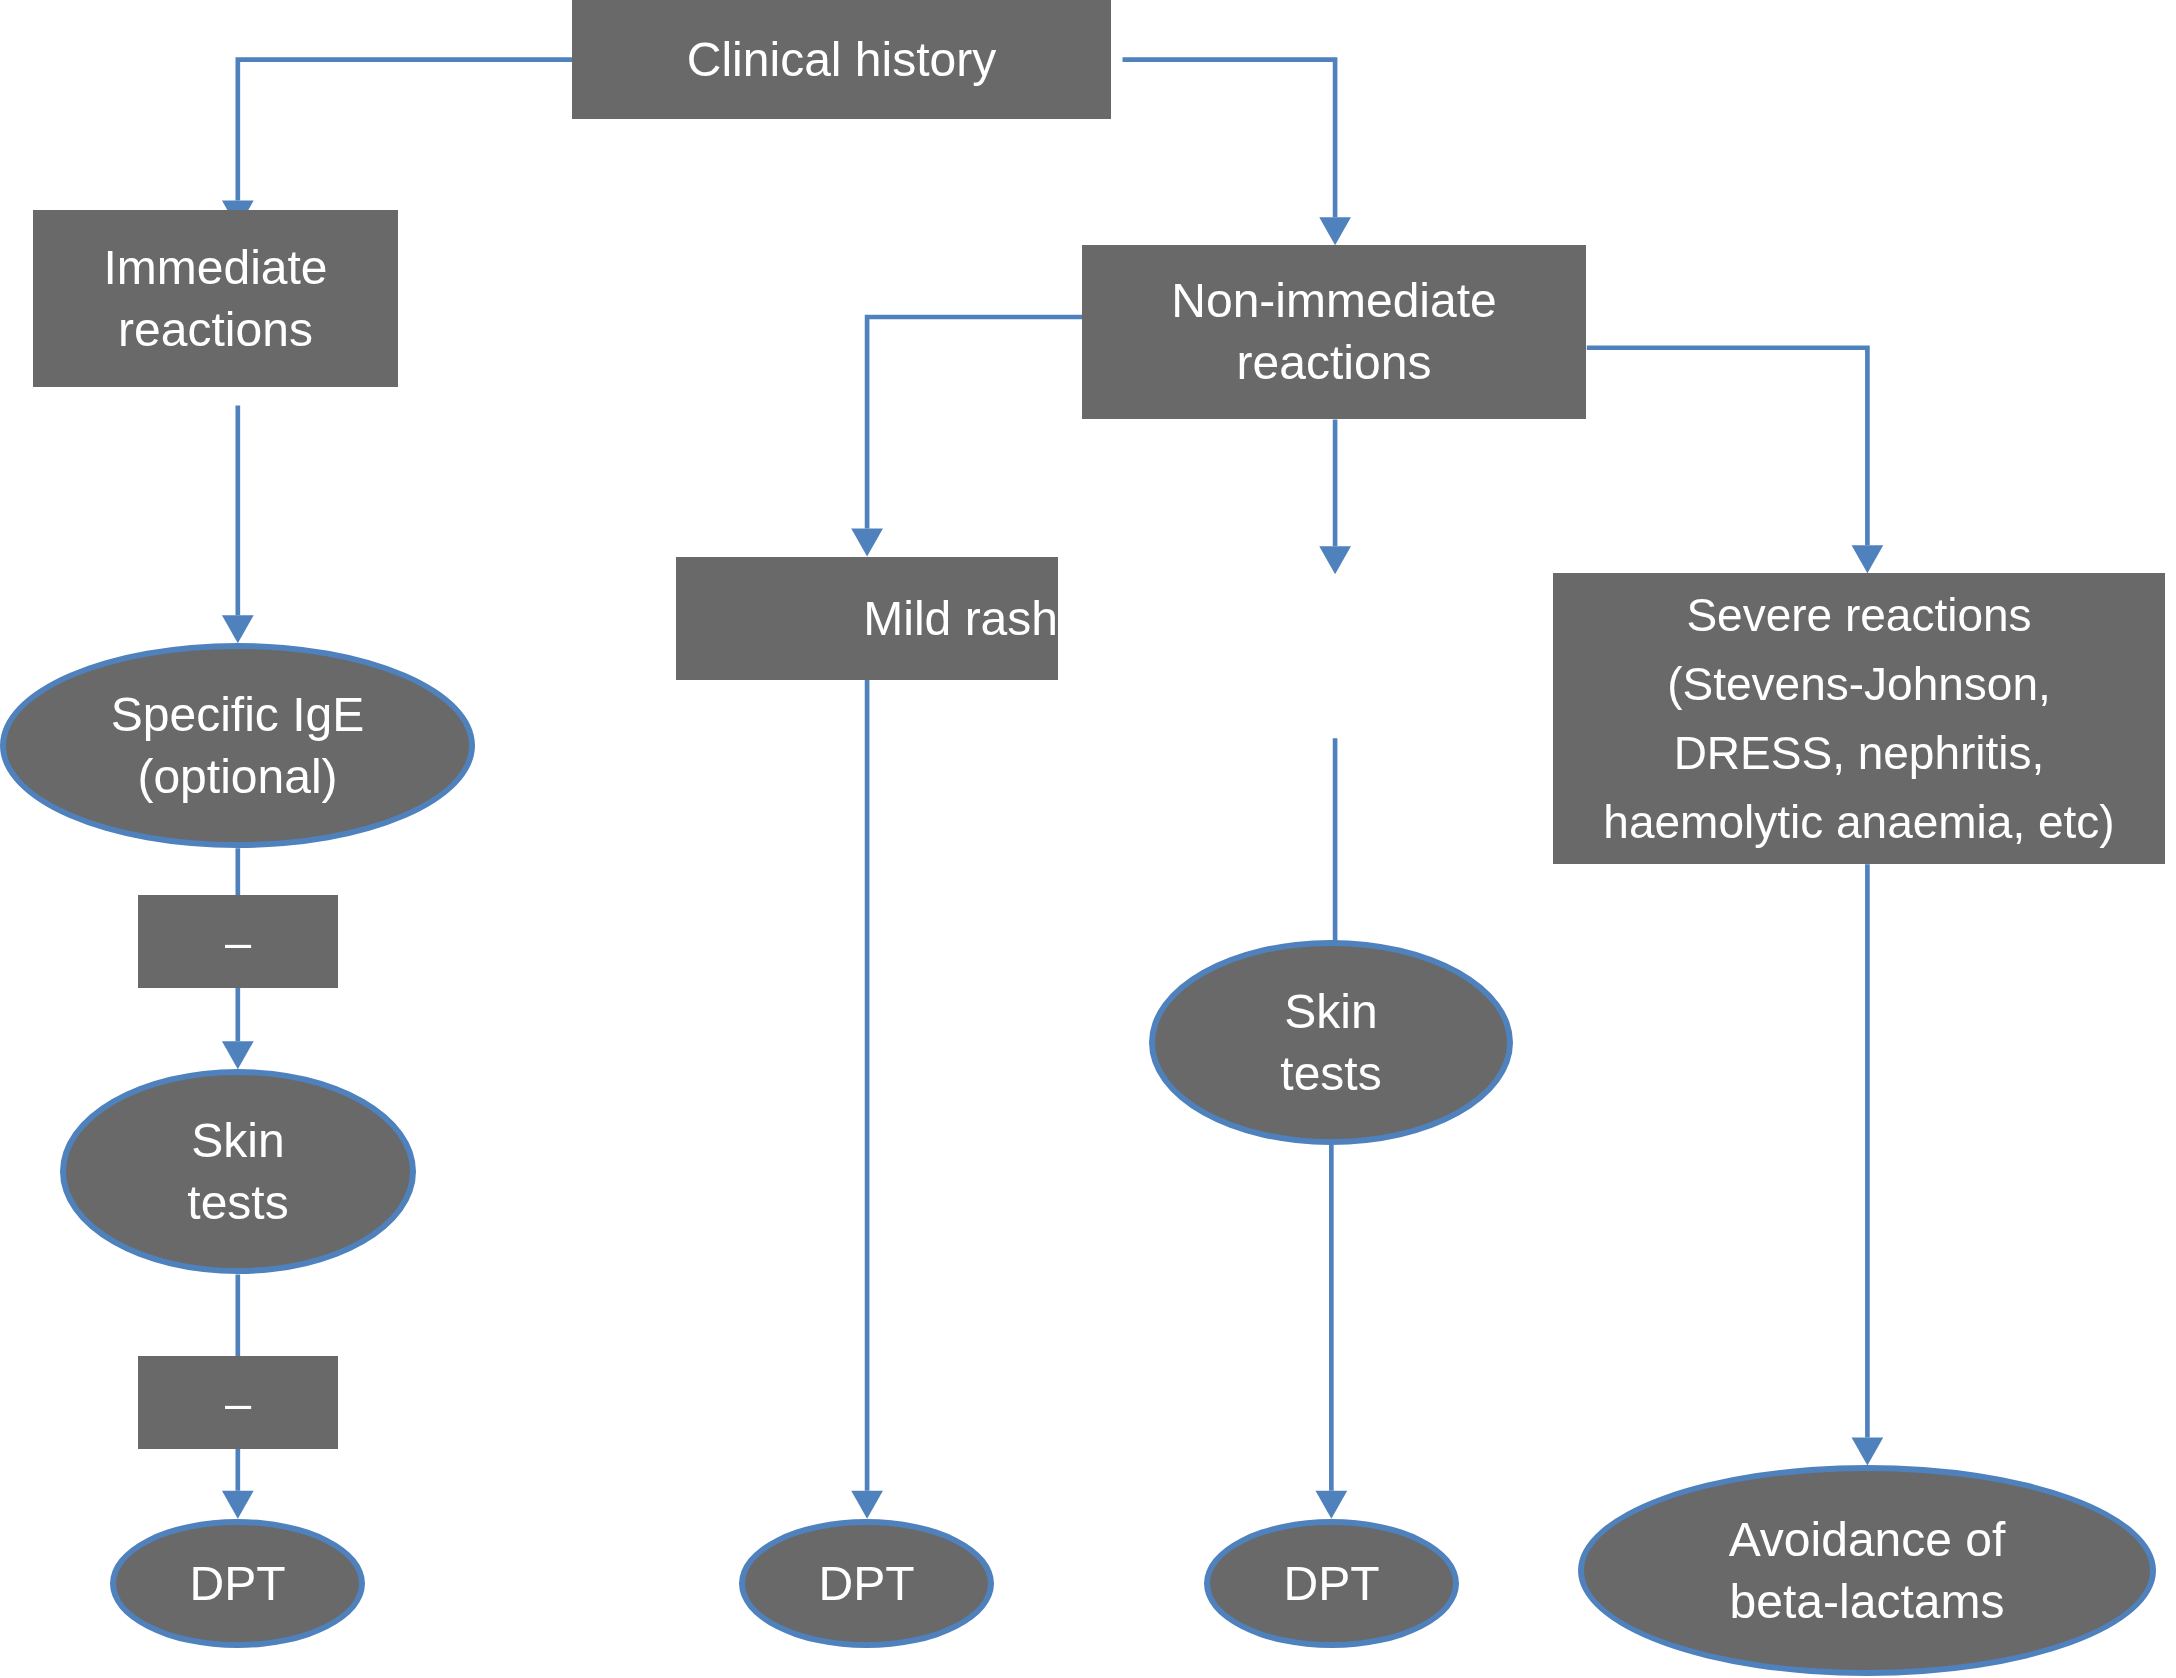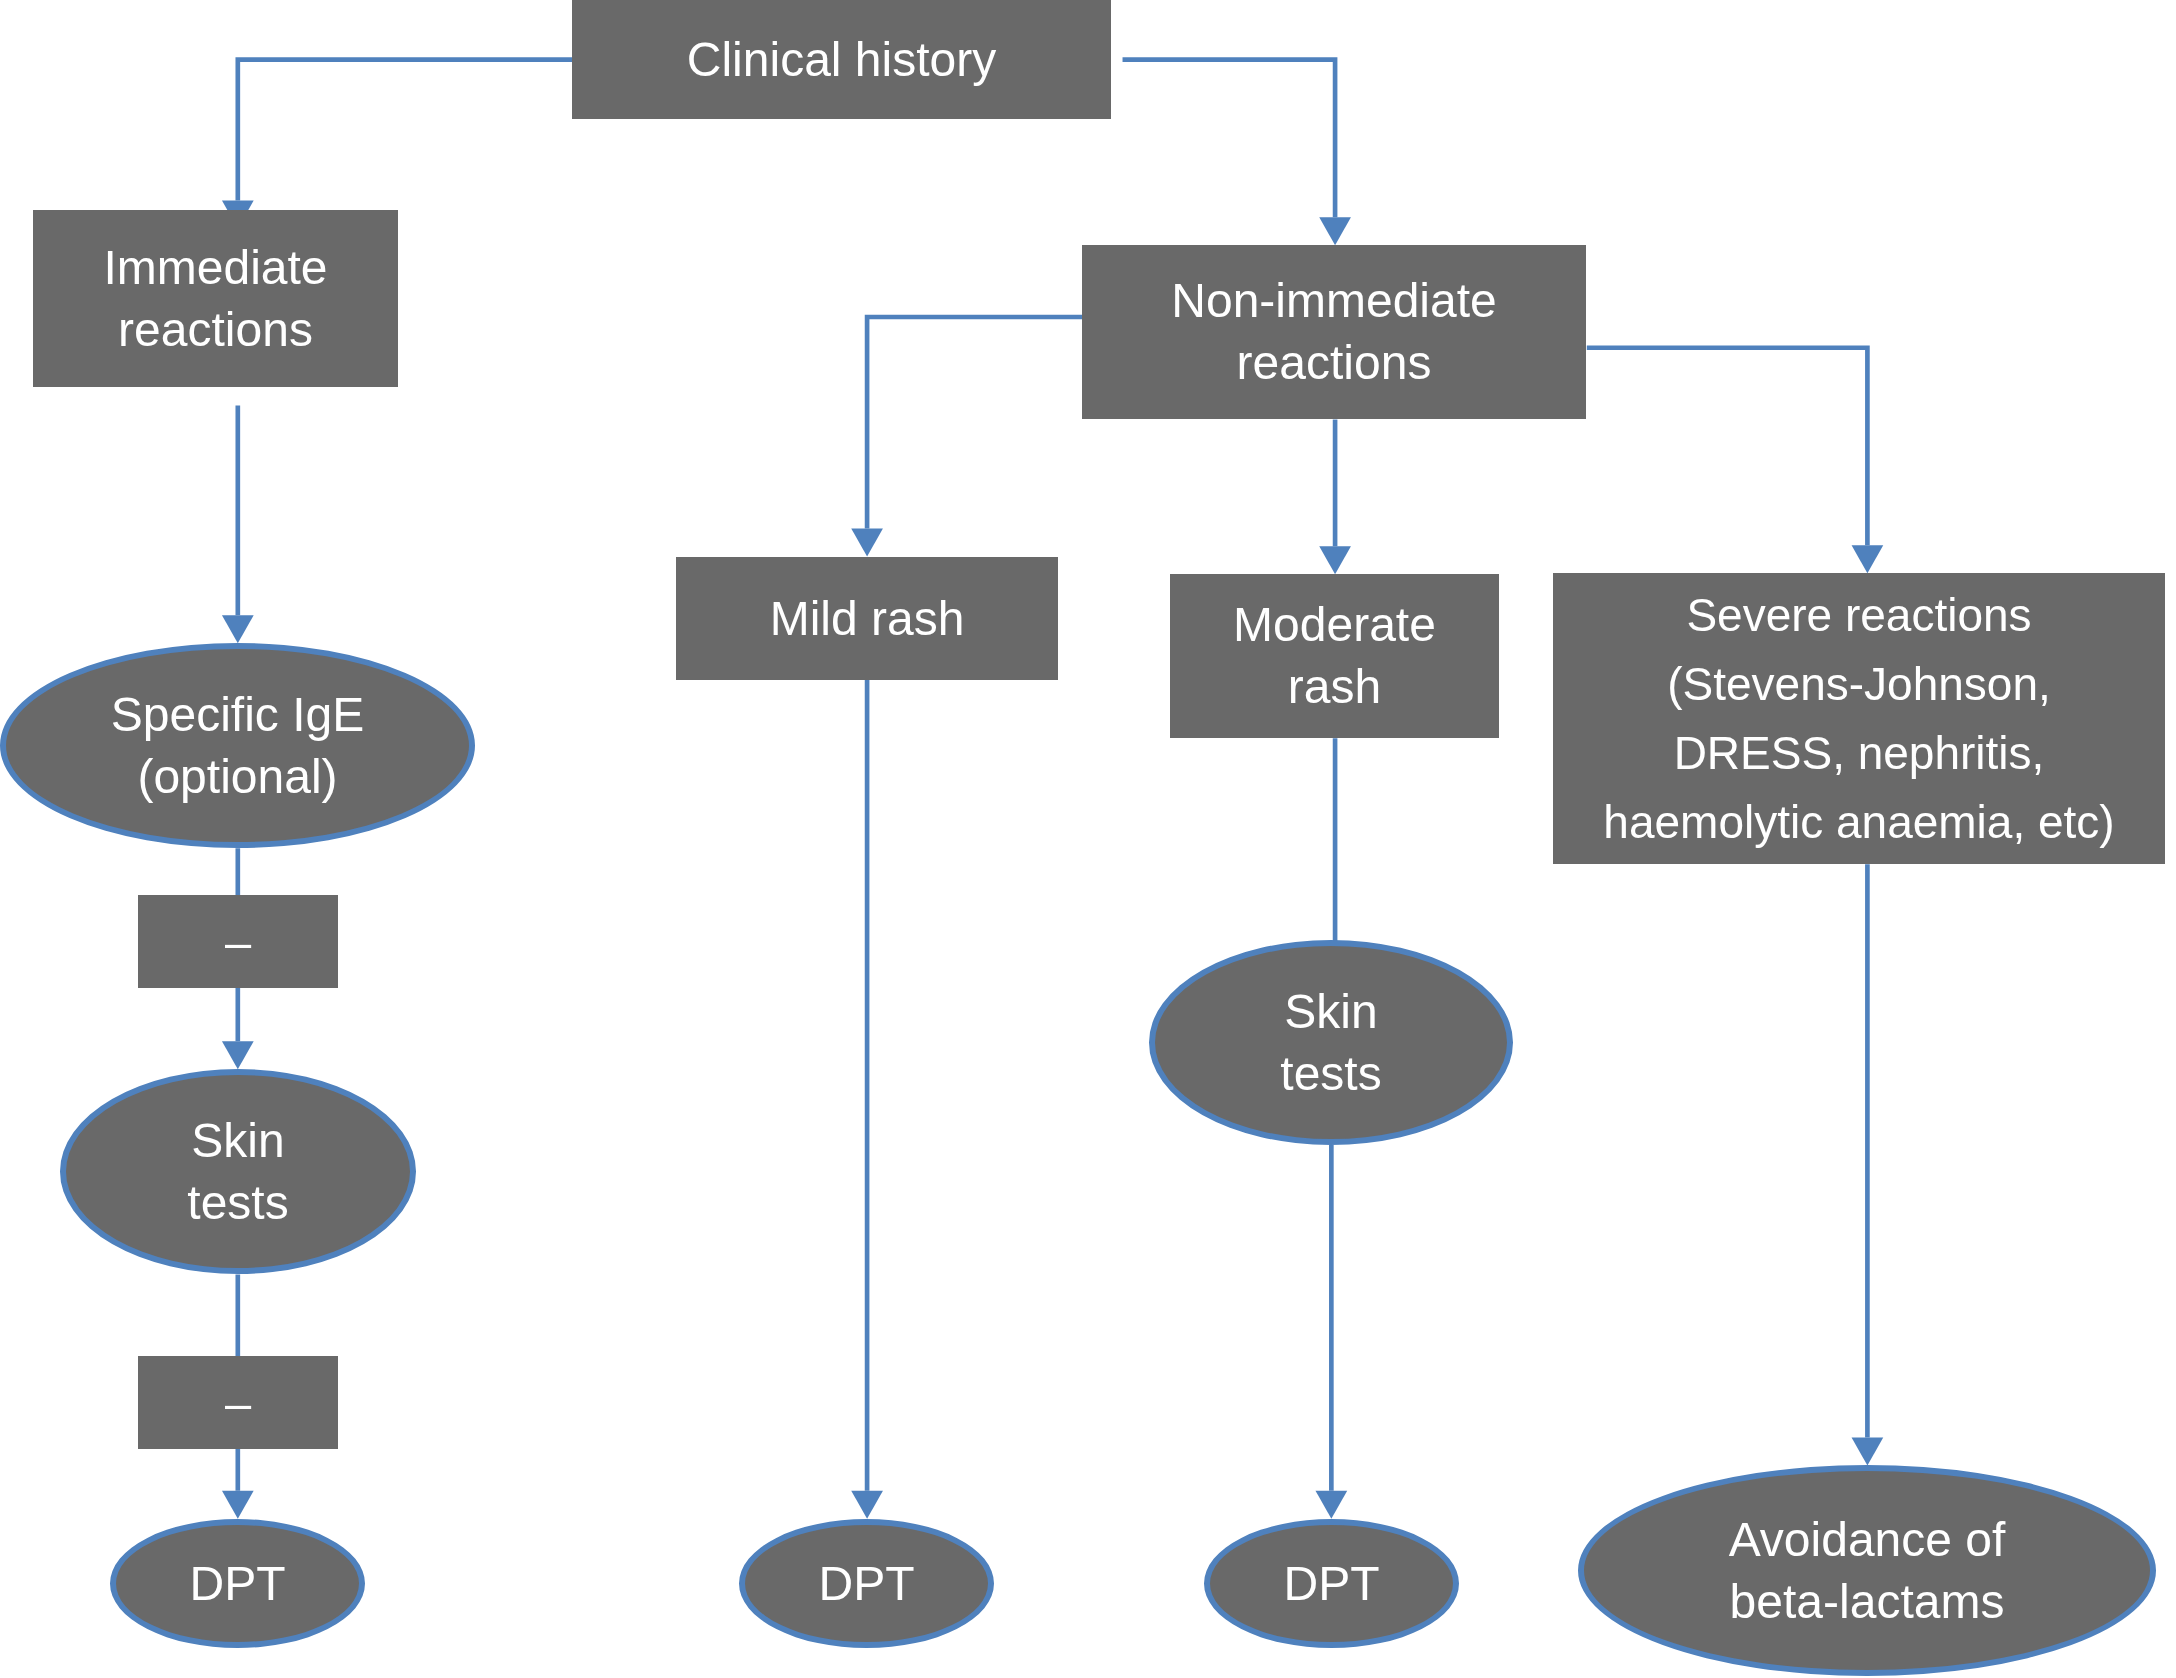--- a/index.html
+++ b/index.html
@@ -130,35 +130,32 @@
   </div>
 
   <div class="node rect minus" style="left:138px;top:1356px;width:200px;height:93px;">
     <span class="label">–</span>
   </div>
 
   <div class="node ellipse" style="left:110px;top:1519px;width:255px;height:129px;">
     <span class="label">DPT</span>
   </div>
 
-  <div class="node rect" style="left:676px;top:557px;width:382px;height:123px;">
+  <div class="node rect" style="left:676px;top:557px;width:382px;height:123px;justify-content:flex-end;">
     <span class="label">Mild rash</span>
   </div>
 
   <div class="node ellipse" style="left:739px;top:1519px;width:255px;height:129px;">
     <span class="label">DPT</span>
   </div>
 
   <div class="node rect" style="left:1082px;top:245px;width:504px;height:174px;">
     <span class="label">Non-immediate<br>reactions</span>
   </div>
 
-  <div class="node rect" style="left:1170px;top:574px;width:329px;height:164px;">
-    <span class="label">Moderate<br>rash</span>
-  </div>
 
   <div class="node ellipse" style="left:1149px;top:940px;width:364px;height:205px;">
     <span class="label">Skin<br>tests</span>
   </div>
 
   <div class="node ellipse" style="left:1204px;top:1519px;width:255px;height:129px;">
     <span class="label">DPT</span>
   </div>
 
   <div class="node ellipse" style="left:1578px;top:1465px;width:578px;height:211px;">

